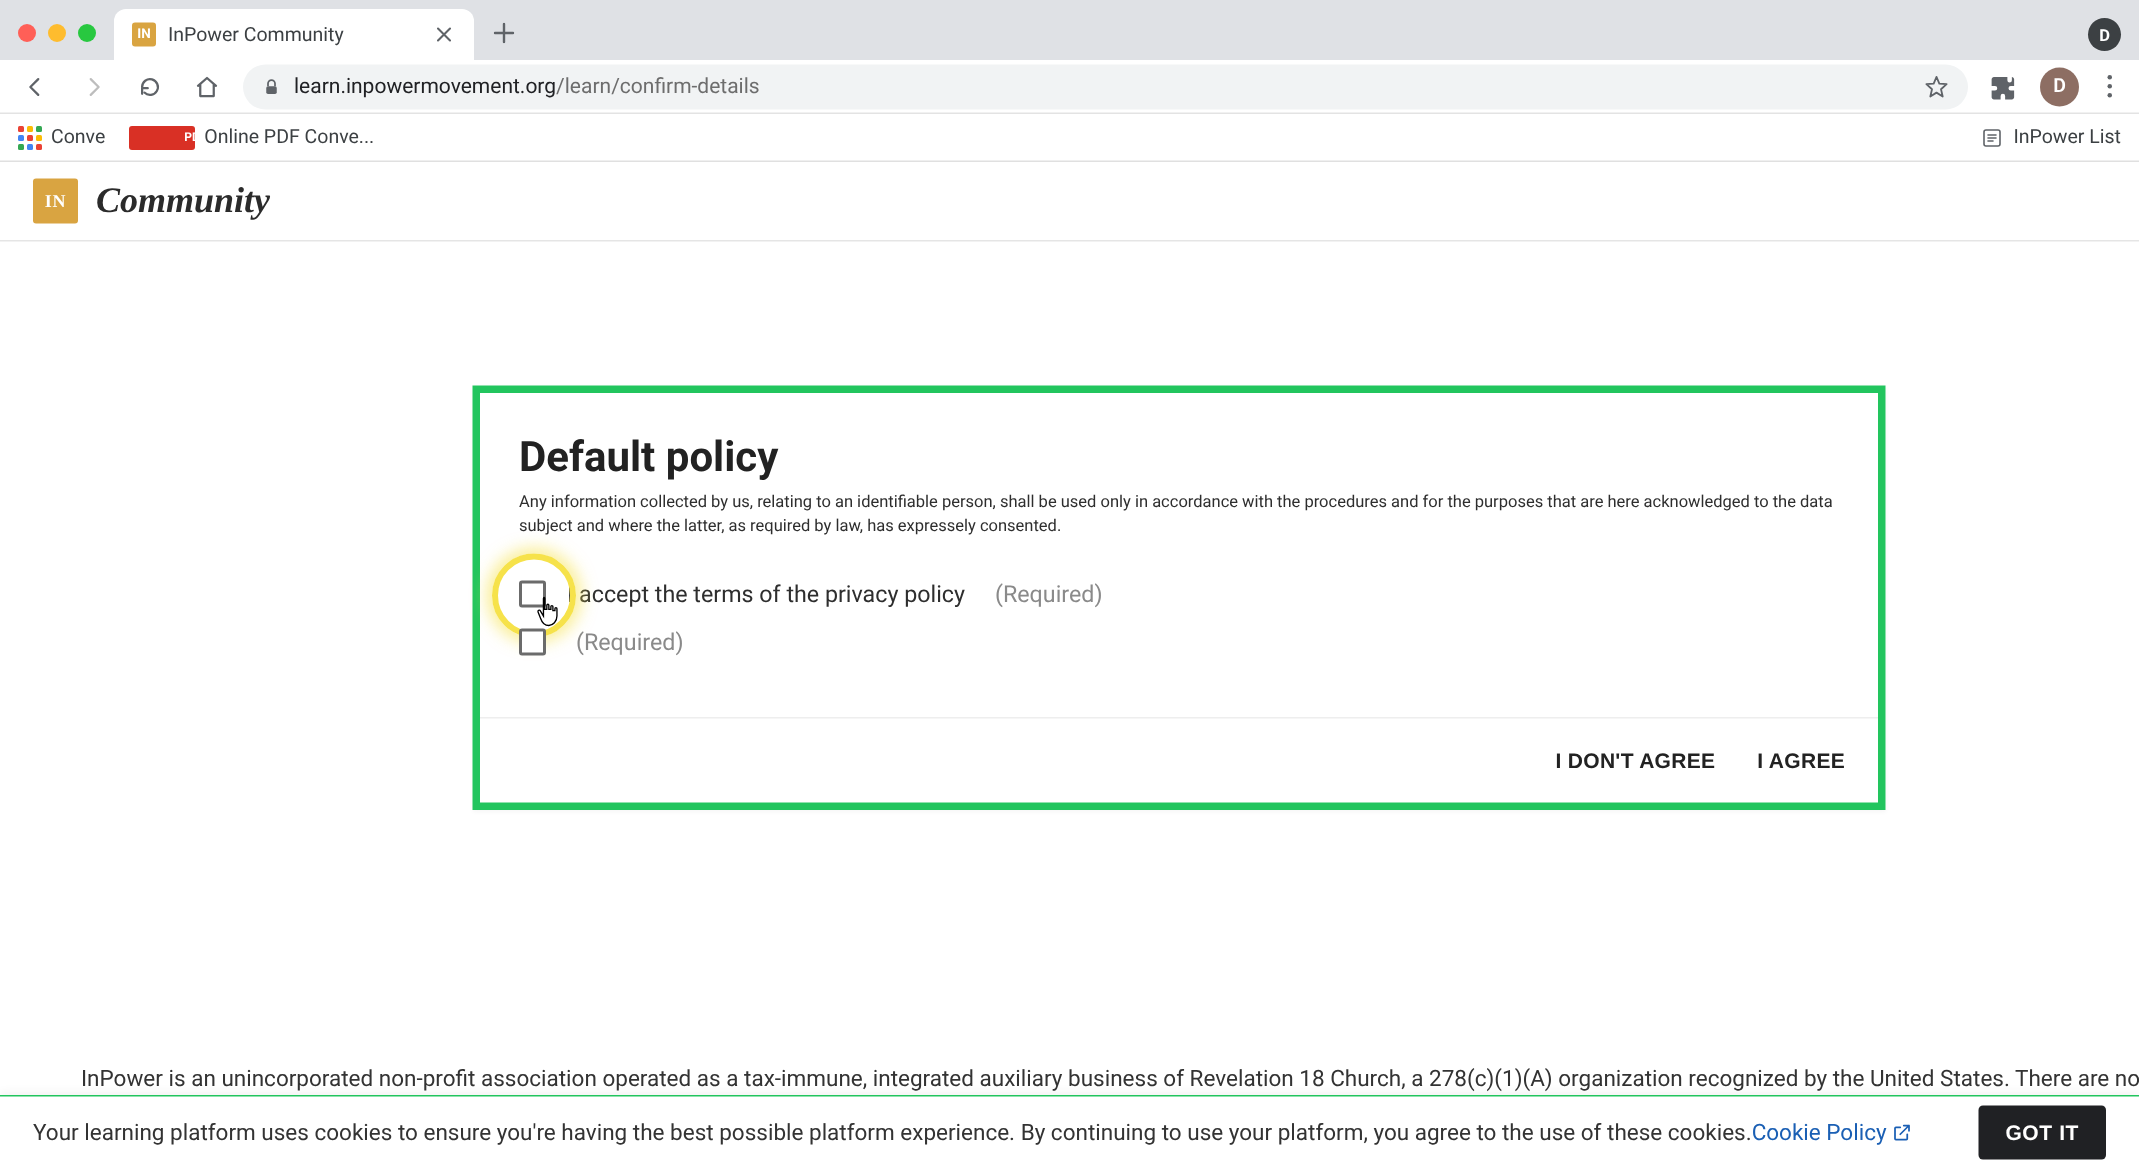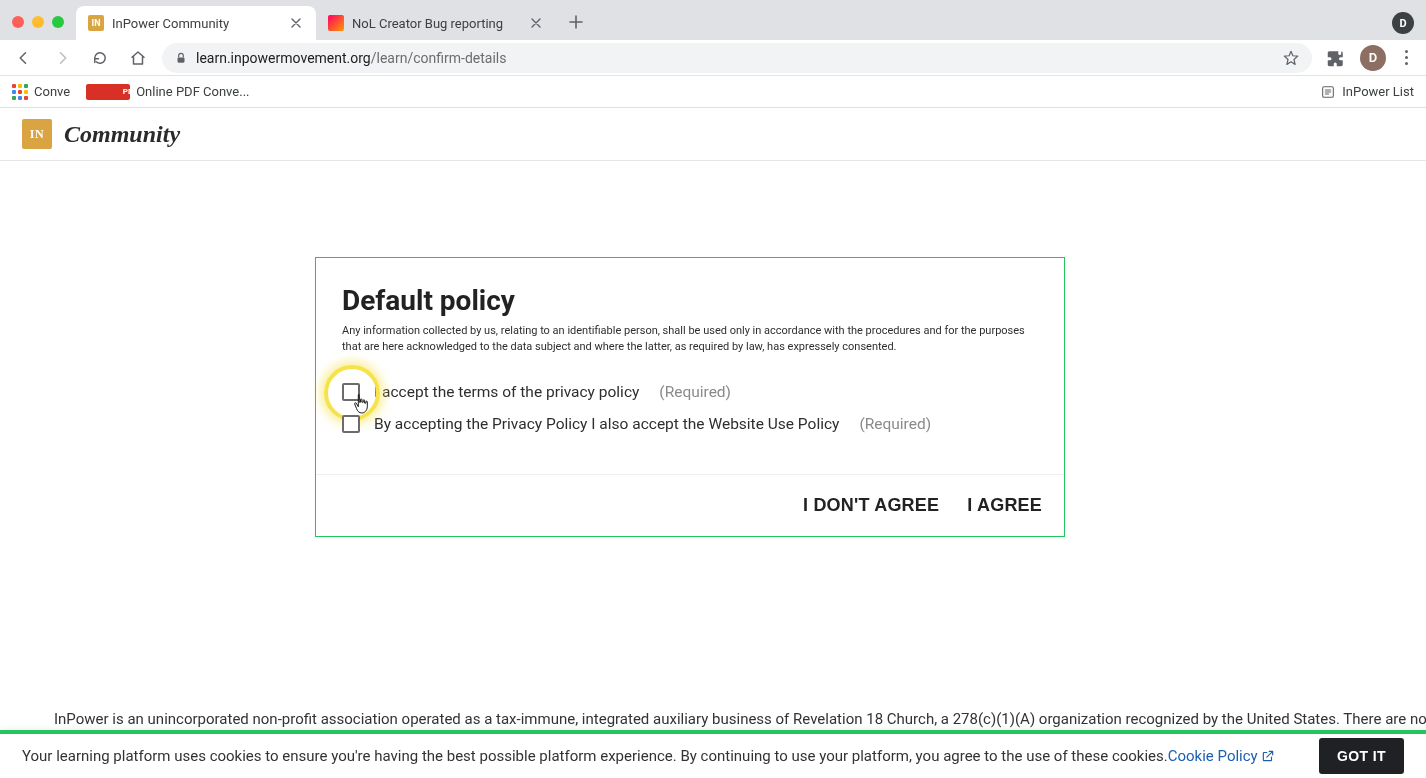--- a/index.html
+++ b/index.html
@@ -55,42 +55,42 @@
 
   .user-badge { position: absolute; top: 12px; right: 12px; width: 22px; height: 22px; border-radius: 50%; background: #3c4043; color: #fff; display: flex; align-items: center; justify-content: center; font-size: 11px; font-weight: 700; }
 
   
   .app-header { height: 53px; border-bottom: 1px solid #e5e5e5; display: flex; align-items: center; padding: 0 22px; gap: 12px; }
   .logo-badge { width: 30px; height: 30px; background: #d9a441; color: #fff; display: flex; align-items: center; justify-content: center; font-weight: 700; font-size: 12px; letter-spacing: 0.5px; border-radius: 2px; font-family: Georgia, serif; }
   .community-title { font-family: Georgia, "Times New Roman", serif; font-style: italic; font-weight: 700; font-size: 24px; color: #2b2b2b; }
 
   .page-body { position: relative; height: calc(778px - 40px - 36px - 32px - 53px); overflow: hidden; }
 
-  .card { position: absolute; left: 315px; top: 96px; width: 750px; background: #fff; border: 1px solid #22c55e; box-shadow: 0 1px 3px rgba(0,0,0,0.04); }
+  .card { position: absolute; left: 315px; top: 96px; width: 942px; background: #fff; border: 5px solid #22c55e; box-shadow: 0 1px 3px rgba(0,0,0,0.04); }
   .card-inner { padding: 26px 26px 18px 26px; }
   .card h1 { font-size: 28px; font-weight: 700; color: #222; margin-bottom: 6px; }
   .card .subtitle { font-size: 14px; color: #555; margin-bottom: 22px; }
   .card .body-text { font-size: 11px; color: #2e2e2e; line-height: 1.45; margin-bottom: 28px; }
 
   .checks { display: flex; flex-direction: column; gap: 14px; margin-bottom: 23px; position: relative; }
   .check-row { display: flex; align-items: center; gap: 14px; font-size: 15.5px; color: #2e2e2e; }
   .check-row .req { color: #8a8a8a; margin-left: 6px; }
   .checkbox { width: 18px; height: 18px; border: 2px solid #6b6b6b; border-radius: 2px; background: #fff; flex: 0 0 18px; position: relative; z-index: 2; }
 
   .highlight-ring { position: absolute; width: 56px; height: 56px; border: 4px solid #f6e24a; border-radius: 50%; box-shadow: 0 0 10px 4px rgba(246,226,74,0.55); left: -18px; top: -18px; z-index: 1; pointer-events: none; }
 
   .cursor { position: absolute; left: 10px; top: 10px; z-index: 3; pointer-events: none; }
   .cursor svg { width: 18px; height: 22px; }
 
   .card-footer { border-top: 1px solid #eee; padding: 14px 18px; display: flex; justify-content: flex-end; gap: 20px; }
-  .flat-btn { font-size: 18px; font-weight: 700; color: #222; letter-spacing: 0.2px; background: transparent; border: none; padding: 6px 4px; }
+  .flat-btn { font-size: 14px; font-weight: 700; color: #222; letter-spacing: 0.2px; background: transparent; border: none; padding: 6px 4px; }
 
   .footer-text { position: absolute; left: 0; right: 0; bottom: 48px; padding: 0 54px; font-size: 15px; color: #333; line-height: 1.5; text-align: left; white-space: nowrap; overflow: hidden; }
 
-  .cookie-bar { position: absolute; left: 0; right: 0; bottom: 0; height: 48px; background: #fff; border-top: 4px solid #22c55e; display: flex; align-items: center; padding: 0 22px; gap: 14px; box-shadow: 0 -2px 6px rgba(0,0,0,0.05); }
+  .cookie-bar { position: absolute; left: 0; right: 0; bottom: 0; height: 48px; background: #fff; border-top: 1px solid #22c55e; display: flex; align-items: center; padding: 0 22px; gap: 14px; box-shadow: 0 -2px 6px rgba(0,0,0,0.05); }
   .cookie-text { font-size: 15px; color: #333; flex: 0 1 auto; white-space: nowrap; overflow: hidden; }
   .cookie-link { color: #1a5fb4; text-decoration: none; display: inline-flex; align-items: center; gap: 3px; }
   .cookie-link svg { width: 14px; height: 14px; }
   .cookie-spacer { flex: 1 1 auto; }
   .gotit { background: #202124; color: #fff; font-weight: 700; font-size: 14px; padding: 10px 18px; border-radius: 3px; border: none; letter-spacing: 0.4px; }
 </style>
 </head>
 <body>
 
 <div class="chrome-top" style="position:relative;">
@@ -106,29 +106,20 @@
         <span>IN</span>
       </div>
       <span class="title">InPower Community</span>
       <span class="close">
         <svg viewBox="0 0 10 10">
             <path d="M1 1 L9 9 M9 1 L1 9" stroke="currentColor" stroke-width="1.4" stroke-linecap="round"></path>
           </svg>
       </span>
     </div>
 
-    <div class="tab">
-      <div class="favicon" style="background:linear-gradient(135deg,#f06,#f90);"></div>
-      <span class="title">NoL Creator Bug reporting</span>
-      <span class="close">
-        <svg viewBox="0 0 10 10">
-            <path d="M1 1 L9 9 M9 1 L1 9" stroke="currentColor" stroke-width="1.4" stroke-linecap="round"></path>
-          </svg>
-      </span>
-    </div>
 
     <div class="newtab">
       <svg viewBox="0 0 14 14">
           <path d="M7 1 V13 M1 7 H13" stroke="currentColor" stroke-width="1.6" stroke-linecap="round"></path>
         </svg>
     </div>
   </div>
 
   <div class="user-badge">
     <span>D</span>
@@ -238,21 +229,20 @@
           <span class="req">(Required)</span>
           <div class="cursor">
             <svg viewBox="0 0 20 24">
                 <path d="M7 2 C7 1 8 1 8 2 V10 L9.5 10 V7 C9.5 6 11 6 11 7 V10 L12.5 10 V8 C12.5 7 14 7 14 8 V11 L15.5 11 V9.5 C15.5 8.5 17 8.5 17 9.5 V15 C17 19 14 22 11 22 C8 22 6 20 5 17 L3 12 C2.6 11 4 10 4.6 11 L7 15 Z" fill="#fff" stroke="#000" stroke-width="1"></path>
               </svg>
           </div>
         </div>
 
         <div class="check-row">
           <div class="checkbox"></div>
-          <span>By accepting the Privacy Policy I also accept the Website Use Policy</span>
           <span class="req">(Required)</span>
         </div>
       </div>
     </div>
 
     <div class="card-footer">
       <button class="flat-btn">I DON'T AGREE</button>
       <button class="flat-btn">I AGREE</button>
     </div>
   </div>

